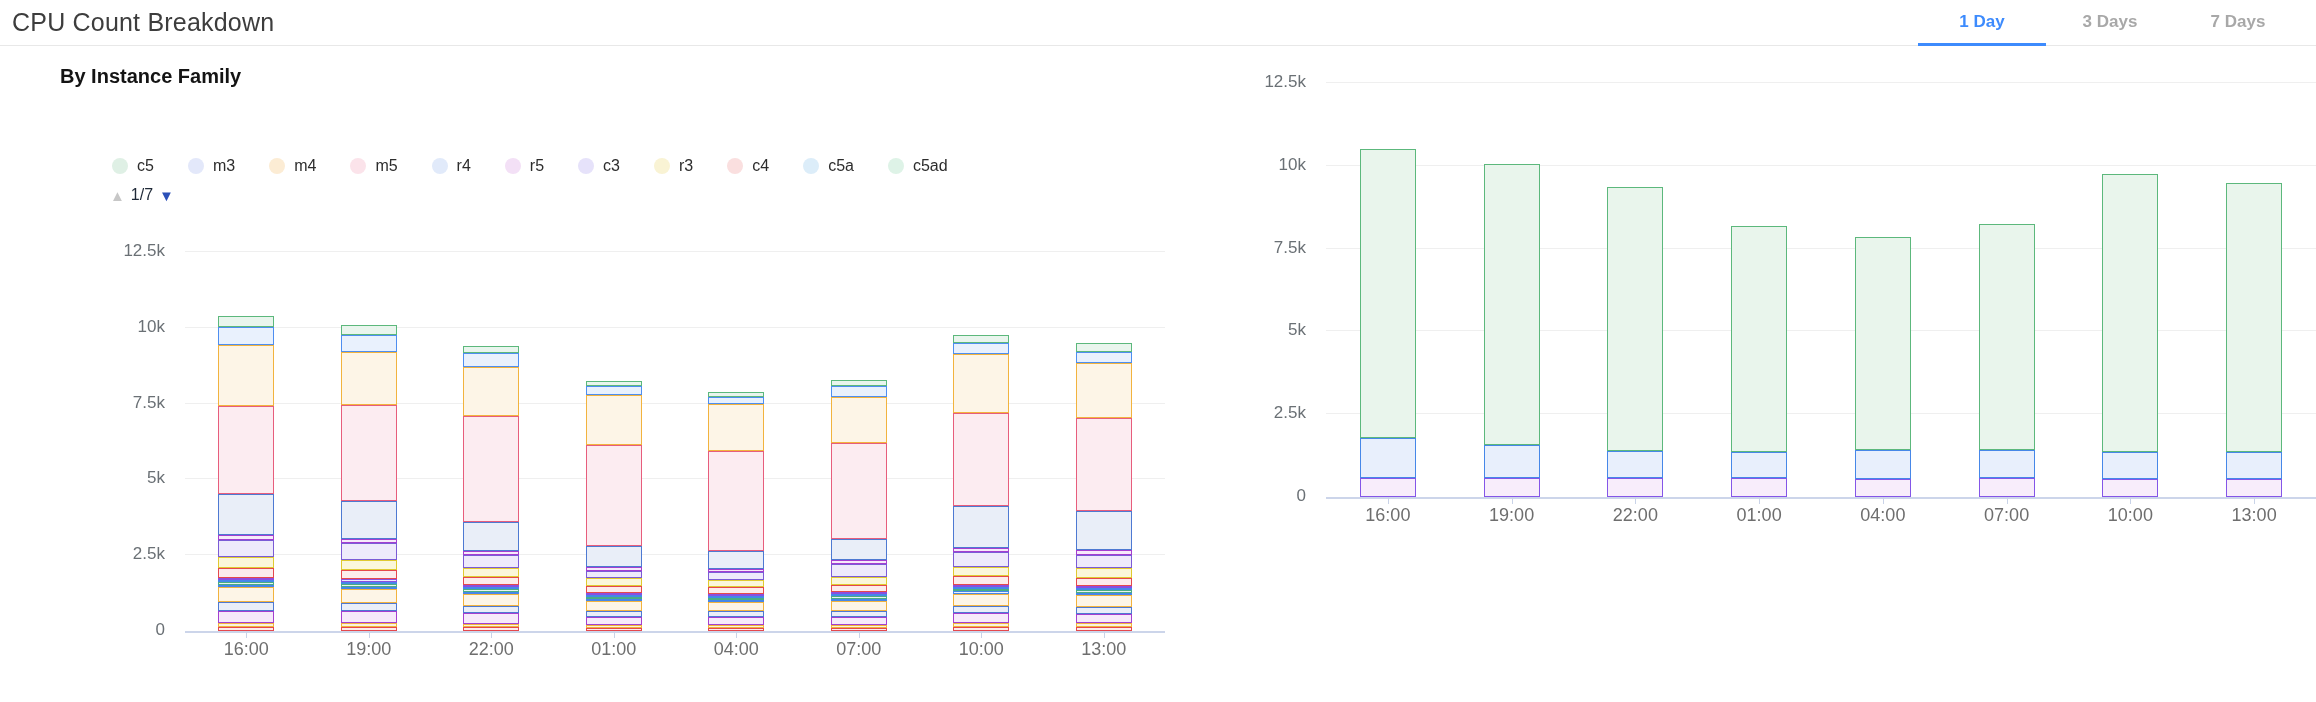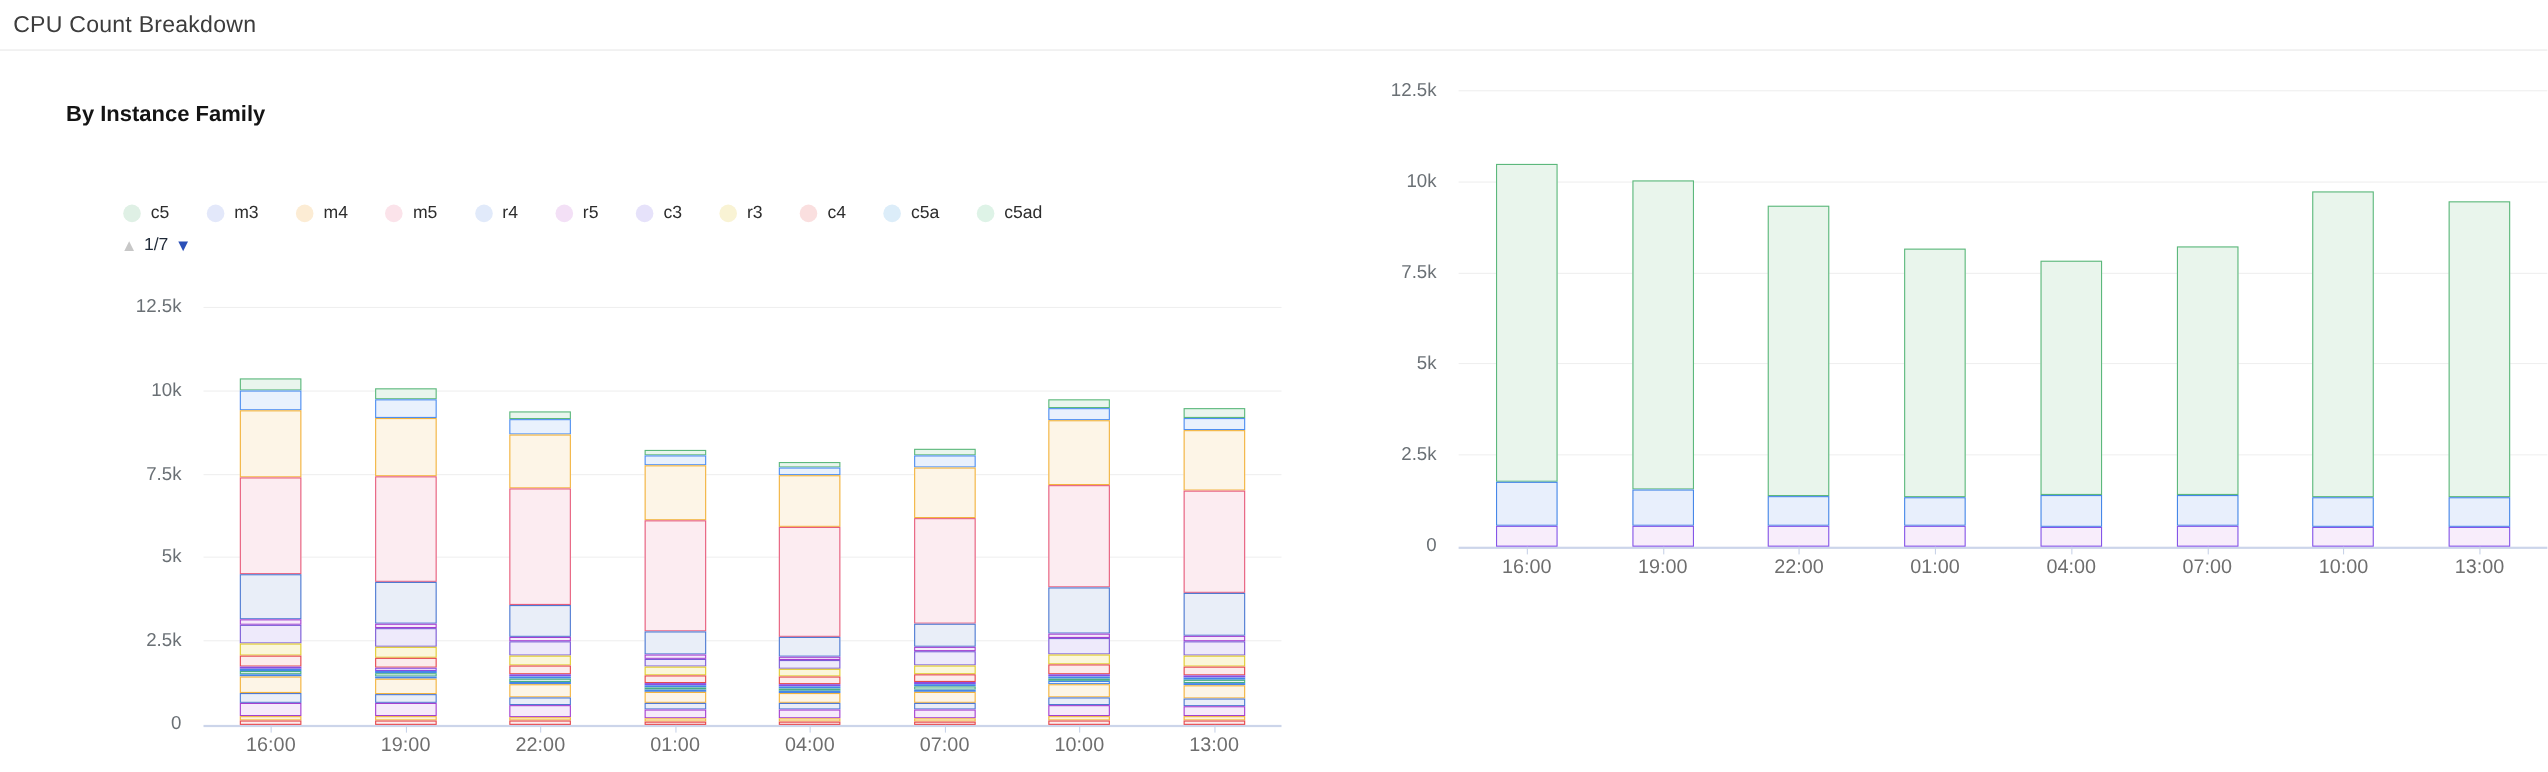--- a/index.html
+++ b/index.html
@@ -2,33 +2,33 @@
 <html><head>
 <meta charset="utf-8">
 <style>
   * { margin:0; padding:0; box-sizing:border-box; }
   html,body { width:2316px; height:702px; background:#ffffff; overflow:hidden;
               font-family:"Liberation Sans", sans-serif; }
 
   
   .header { position:relative; height:46px; border-bottom:1px solid #e8e8e8;
             display:flex; align-items:center; justify-content:space-between; }
-  .page-title { font-size:21px; font-weight:500; color:#3d3d3d; padding-left:12px; letter-spacing:.2px; }
+  .page-title { font-size:25px; font-weight:500; color:#3d3d3d; padding-left:12px; letter-spacing:.2px; }
   .tabs { display:flex; height:46px; margin-right:14px; }
   .tab { width:128px; text-align:center; font-size:17px; font-weight:700; color:#a8a8a8;
          line-height:43px; cursor:pointer; border-bottom:3px solid transparent; }
   .tab.active { color:#3d8bfd; border-bottom:3px solid #3d8bfd; }
 
   
   .main { display:flex; }
   .col { position:relative; }
   .c0 { width:1165px; padding-left:60px; }
   .c1 { width:1151px; padding-left:34px; }
 
-  .chart-title { margin-top:44px; font-size:20px; font-weight:700; color:#141414; line-height:28px; }
+  .chart-title { margin-top:16px; font-size:20px; font-weight:700; color:#141414; line-height:28px; }
 
   .legend { display:flex; align-items:center; gap:34px; height:28px; margin-top:62px; }
   .c0 .legend { margin-left:52px; }
   .c1 .legend { margin-left:46px; }
   .legend-item { display:flex; align-items:center; gap:9px; cursor:pointer; }
   .legend-dot { width:16px; height:16px; border-radius:50%; }
   .legend-label { font-size:16px; color:#2d2d2d; }
 
   .pager { display:flex; align-items:center; gap:6px; height:26px; margin-top:2px; margin-left:50px;
            font-size:16px; color:#1f2937; }
@@ -52,20 +52,25 @@
   .x-labels { display:flex; margin-top:6px; }
   .c0 .x-labels { margin-left:125px; }
   .c1 .x-labels { margin-left:127px; }
   .x-tick-label { flex:1 1 0; text-align:center; font-size:18px; color:#6e6e6e; }
 </style>
 </head>
 <body>
 
 <div class="header">
   <div class="page-title">CPU Count Breakdown</div>
+  <nav class="tabs">
+      <div class="tab active">1 Day</div>
+      <div class="tab">3 Days</div>
+      <div class="tab">7 Days</div>
+    </nav>
 </div>
 
 <div class="main">
 
   <section class="col c0 chart-section">
     <h2 class="chart-title">By Instance Family</h2>
     <div class="legend" id="legend-0">
         <div class="legend-item">
           <span class="legend-dot" style="background: rgb(223, 240, 229);"></span>
           <span class="legend-label">c5</span>

